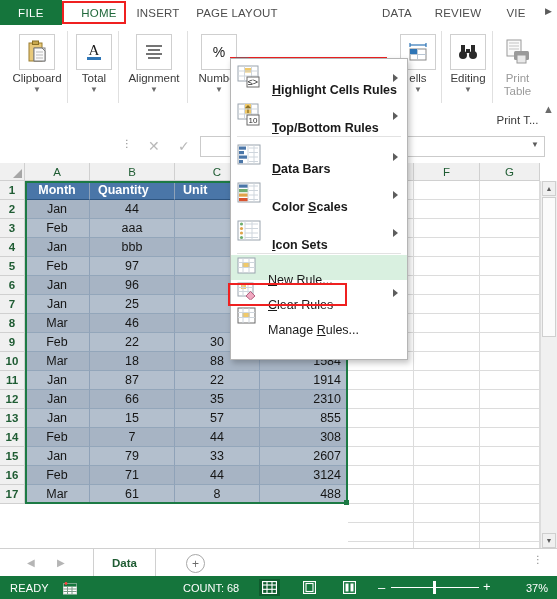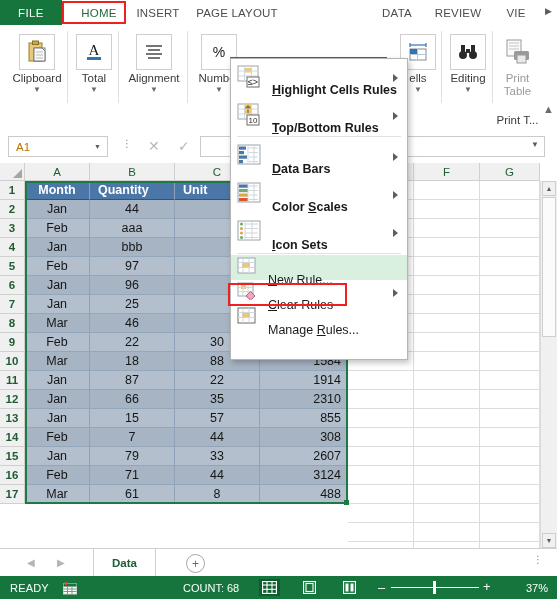--- a/index.html
+++ b/index.html
@@ -262,24 +262,20 @@
       </div>
       <div class="rlabel dim">Print</div>
       <div class="rlabel dim">Table</div>
       <div class="rlabel" style="margin-top:16px;">Print T...</div>
     </div>
 
     <div class="collapse">▲</div>
   </div>
 
   <div class="fbar">
-    <div class="namebox">
-      <span class="v">A1</span>
-      <span class="car">▼</span>
-    </div>
     <div class="fbdots">⋮</div>
     <div class="fbicon" style="left:148px;">✕</div>
     <div class="fbicon" style="left:178px;">✓</div>
     <div class="fbinput">
 
       <span class="fbcar">▼</span>
     </div>
   </div>
 
   <div class="gridwrap">

